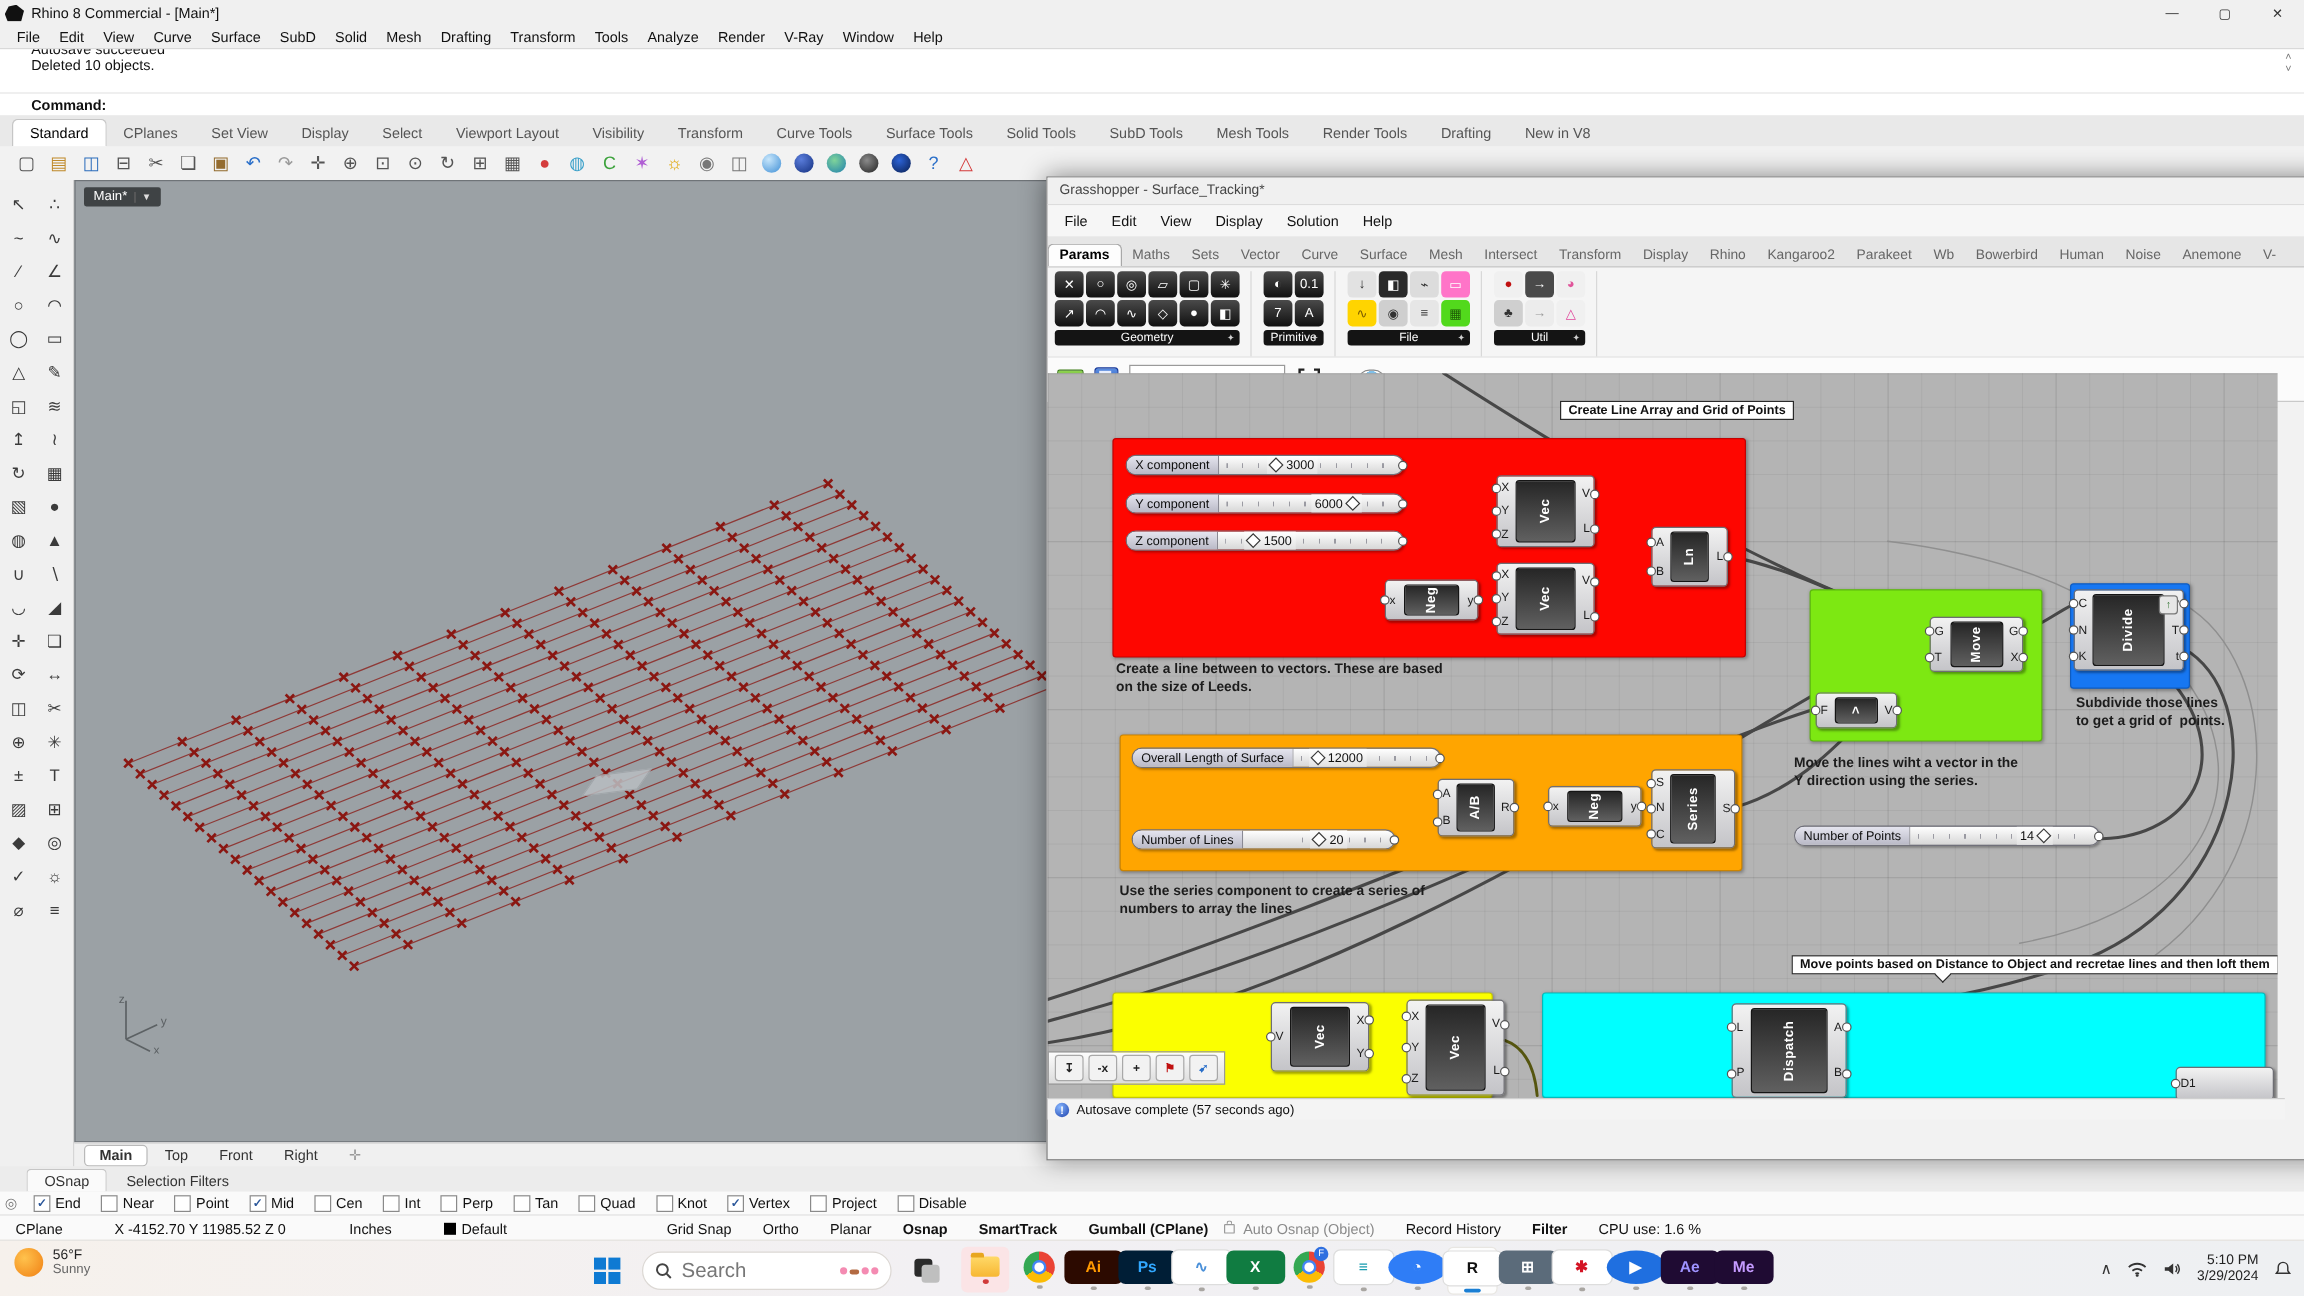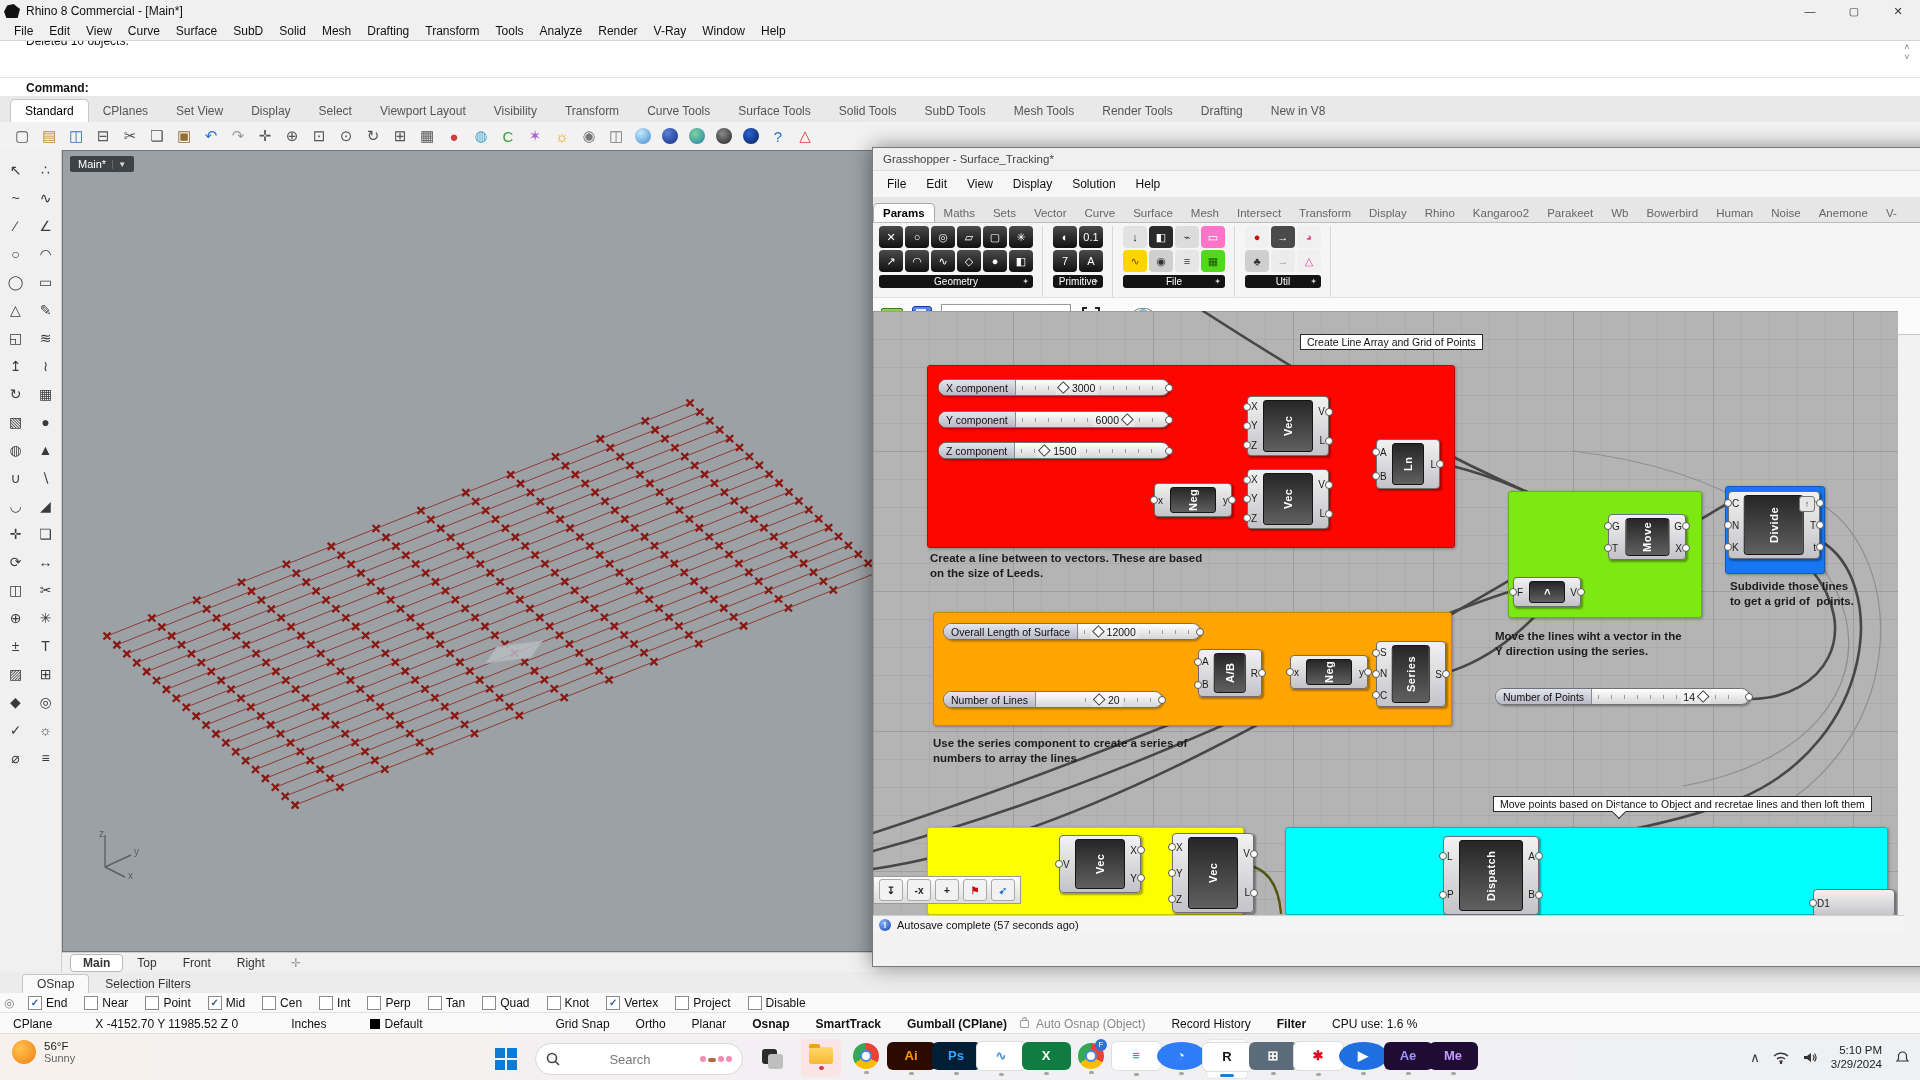--- a/index.html
+++ b/index.html
@@ -54,21 +54,21 @@
   
   #taskbar{left:0;top:1033px;width:1920px;height:47px;background:linear-gradient(90deg,#f6f1ec,#f2f0f3 40%,#eef0f2);border-top:1px solid #e3e0dd;}
   #weather{position:absolute;left:12px;top:6px;display:flex;gap:8px;align-items:center;}
   #sun{width:24px;height:24px;border-radius:50%;background:radial-gradient(circle at 35% 35%,#ffc24d,#f07f13);}
   #weather .t1{font-size:11.5px;color:#222;}
   #weather .t2{font-size:11px;color:#666;}
   #tb-center{position:absolute;left:486px;top:5px;display:flex;align-items:center;gap:9px;}
   #start-logo{width:22px;height:22px;display:grid;grid-template-columns:10px 10px;gap:2px;}
   #start-logo span{width:10px;height:10px;background:#0e7ad3;}
   #search-pill{width:208px;height:32px;background:#fff;border:1px solid #dcd8d4;border-radius:16px;display:flex;align-items:center;gap:8px;padding:0 10px;box-sizing:border-box;}
-  #search-pill .txt{color:#777;font-size:13px;flex:1;text-align:center;}
+  #search-pill .txt{color:#777;font-size:17px;flex:1;}
   .blossom{display:flex;gap:2px;}
   .blossom i{width:6px;height:6px;border-radius:50%;background:#f48bb2;}
   .blossom i:nth-child(2){background:#b36a42;width:8px;height:4px;border-radius:2px;margin-top:2px;}
   #taskview{width:26px;height:26px;position:relative;}
   #taskview .sq{position:absolute;width:15px;height:15px;border-radius:3px;}
   .app{width:40px;height:38px;display:flex;flex-direction:column;align-items:center;justify-content:center;border-radius:5px;position:relative;}
   .app .tile{width:49px;height:28px;border-radius:6px;display:flex;align-items:center;justify-content:center;font-weight:bold;font-size:13px;}
   .app .dot{width:5px;height:3px;border-radius:2px;background:#a9a6a2;margin-top:2px;}
   .app.active-rhino{background:#fdfdfd;border:1px solid #e8e6e2;}
   .app.active-rhino .dot{width:14px;background:#1b7fd4;}
@@ -100,21 +100,21 @@
   .cbtn{color:#222;font-size:14px;}
   #gh-eye{width:20px;height:14px;border-radius:50%/60%;background:radial-gradient(circle,#0e4fa8 28%,#7fc0ea 30% 55%,#fff 57%);border:1px solid #888;}
   #gh-brush{width:0;height:0;border-left:16px solid #cf1f1f;border-top:5px solid transparent;border-bottom:8px solid transparent;transform:rotate(-18deg);}
   #gh-canvas{position:absolute;left:0;top:163px;width:1025px;height:604px;background:#b4b4b4;overflow:hidden;
     background-image:linear-gradient(rgba(0,0,0,.05) 1px,transparent 1px),linear-gradient(90deg,rgba(0,0,0,.05) 1px,transparent 1px),linear-gradient(rgba(0,0,0,.07) 1px,transparent 1px),linear-gradient(90deg,rgba(0,0,0,.07) 1px,transparent 1px);
     background-size:28px 28px,28px 28px,140px 140px,140px 140px;}
   #gh-status{position:absolute;left:0;top:767px;width:1025px;height:17px;background:#f4f4f4;border-top:1px solid #cfcfcf;display:flex;align-items:center;gap:6px;padding-left:6px;font-size:11px;color:#111;}
   #gh-status .ic{width:12px;height:12px;border-radius:50%;background:radial-gradient(circle at 35% 30%,#86b6ff,#1b3faa);color:#fff;font-size:9px;font-weight:bold;display:flex;align-items:center;justify-content:center;}
   .ghgroup{position:absolute;border-radius:3px;box-shadow:1px 1px 3px rgba(0,0,0,.3);}
   .ghcaption{position:absolute;font-weight:bold;font-size:11.5px;color:#1c1c1c;line-height:1.32;white-space:pre;}
-  .ghtooltip{position:absolute;background:#fff;border:1px solid #2a2a2a;font-size:10.5px;padding:1px 6px;white-space:nowrap;z-index:5;}
+  .ghtooltip{position:absolute;background:#fff;border:1px solid #2a2a2a;font-size:10.5px;padding:1px 6px;white-space:nowrap;z-index:5;font-weight:bold;}
   .ghtooltip.pt::after{content:"";position:absolute;left:120px;bottom:-6px;width:9px;height:9px;background:#fff;border-right:1px solid #2a2a2a;border-bottom:1px solid #2a2a2a;transform:rotate(45deg);}
   .ghc{position:absolute;background:linear-gradient(#f2f2f2,#c4c4c8);border:1px solid #6e6e74;border-radius:4px;display:flex;box-shadow:1.5px 1.5px 2px rgba(0,0,0,.35);}
   .ghc .pcol{display:flex;flex-direction:column;justify-content:space-around;min-width:13px;}
   .ghc .prt{position:relative;font-size:10px;color:#1a1a1a;padding:0 3px;display:flex;align-items:center;}
   .ghc .prt.in::before,.ghc .prt.out::after{content:"";position:absolute;width:6px;height:6px;background:#fff;border:1px solid #555;border-radius:50%;top:50%;margin-top:-4px;}
   .ghc .prt.in::before{left:-5px;}
   .ghc .prt.out::after{right:-5px;}
   .ghc .prt.out{justify-content:flex-end;}
   .ghc .core{flex:1;margin:3px 2px;background:linear-gradient(#606060,#262626);border:1px solid #151515;border-radius:3px;color:#fff;font-weight:bold;font-size:11px;display:flex;align-items:center;justify-content:center;writing-mode:vertical-rl;transform:rotate(180deg);letter-spacing:.5px;}
   .ghc .badge{position:absolute;right:4px;top:4px;width:14px;height:14px;background:#e6e6e6;border:1px solid #777;border-radius:3px;font-size:9px;display:flex;align-items:center;justify-content:center;color:#2a6f2a;}
@@ -159,20 +159,21 @@
       <div class="menu-item">Tools</div>
       <div class="menu-item">Analyze</div>
       <div class="menu-item">Render</div>
       <div class="menu-item">V-Ray</div>
       <div class="menu-item">Window</div>
       <div class="menu-item">Help</div>
     </div>
 
   <div class="abs" id="cmdarea">
     <div class="lines">
+      <div>Autosave succeeded</div>
       <div>Deleted 10 objects.</div>
     </div>
   </div>
   <div class="abs" id="cmd-scroll">˄<br>˅</div>
   <div class="abs" id="cmdprompt">
     <span>Command:</span>
   </div>
 
   <div class="abs" id="tabrow">
       <div class="rtab active">Standard</div>

